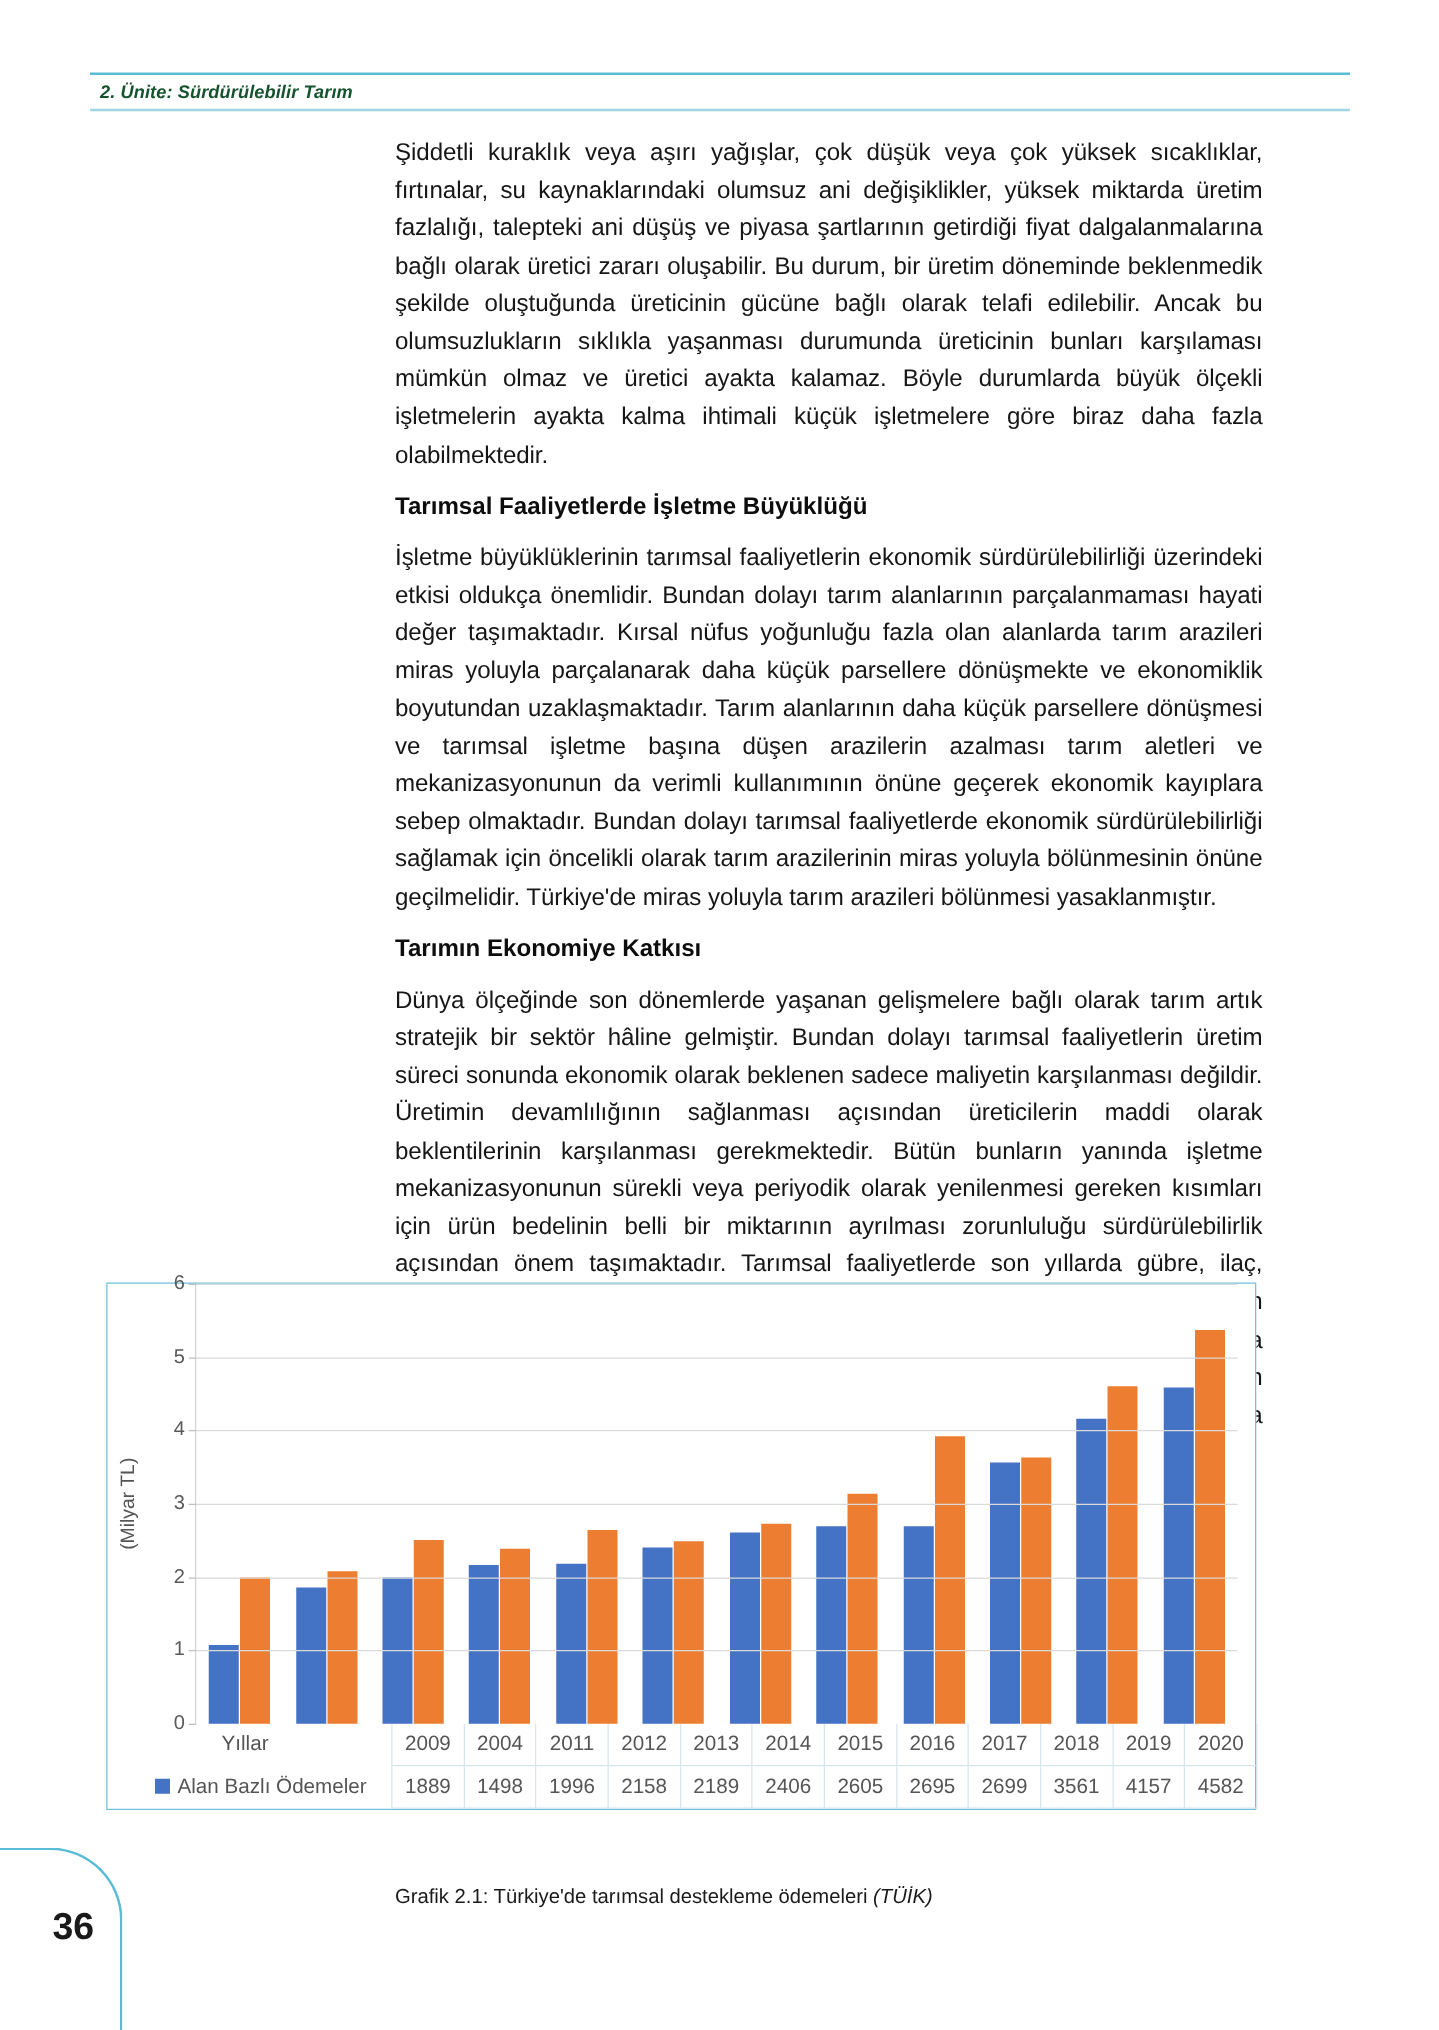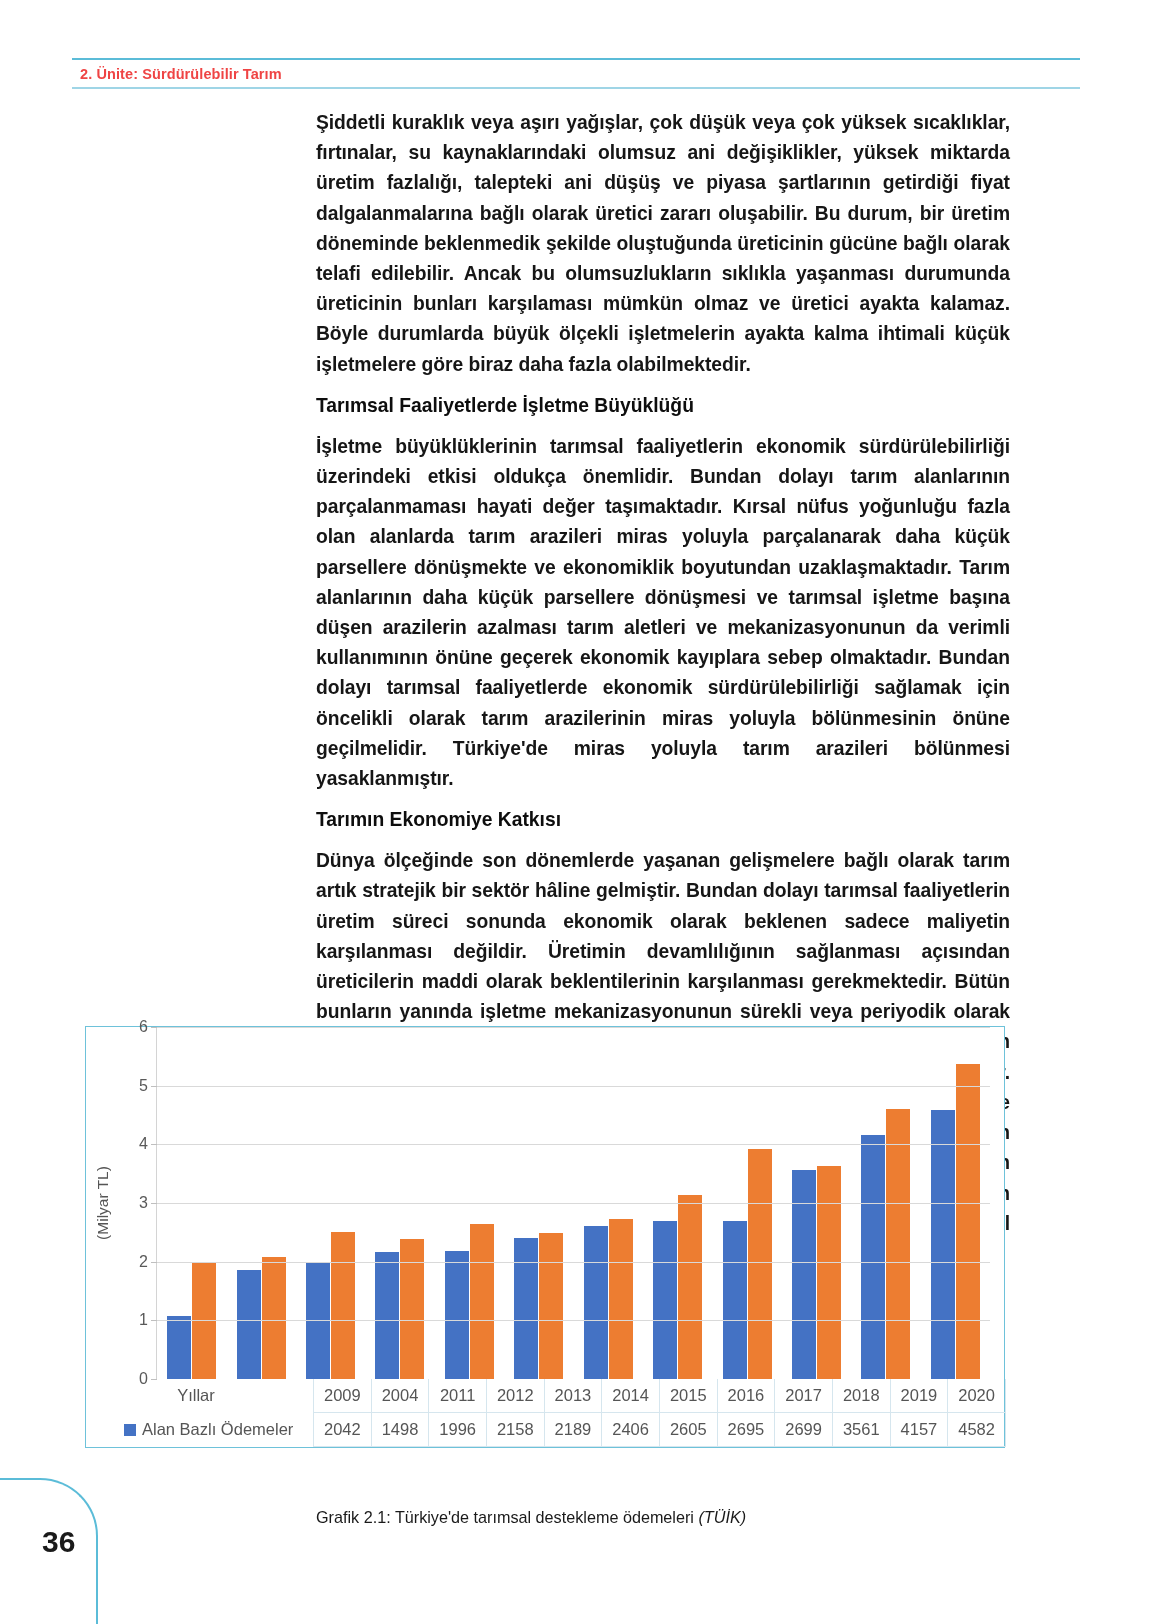--- a/index.html
+++ b/index.html
@@ -24,21 +24,22 @@
     width: 1008px;
   }
   .page-header .rule-top {
     height: 2px;
     background: #5bbcd8;
     width: 100%;
   }
   .page-header .unit-title {
     font-size: 14.5px;
     font-weight: bold;
-    color: #ef4444;
+    font-style: italic;
+    color: #14532d;
     padding: 6px 0 5px 8px;
     letter-spacing: 0.1px;
   }
   .page-header .rule-bottom {
     height: 1.5px;
     background: #9fd5e6;
     width: 100%;
   }
 
   
@@ -49,21 +50,20 @@
     width: 694px;
   }
   p.body-par {
     margin: 0 0 13px 0;
     font-size: 19.3px;
     line-height: 30.2px;
     text-align: justify;
     text-justify: inter-word;
     color: #161616;
     letter-spacing: -0.05px;
-    font-weight: bold;
   }
   h2.sec-head {
     margin: 10px 0 13px 0;
     font-size: 19.3px;
     line-height: 26px;
     font-weight: bold;
     color: #0d0d0d;
   }
 
   
@@ -346,21 +346,21 @@
             <td>2016</td>
             <td>2017</td>
             <td>2018</td>
             <td>2019</td>
             <td>2020</td>
           </tr>
           <tr>
             <td class="rowlabel">
               <span class="rowlabel-inner"><span class="legend-swatch s0" style="background: rgb(68, 114, 196);"></span><span>Alan Bazlı Ödemeler</span></span>
             </td>
-            <td>2042</td>
+            <td>1889</td>
             <td>1498</td>
             <td>1996</td>
             <td>2158</td>
             <td>2189</td>
             <td>2406</td>
             <td>2605</td>
             <td>2695</td>
             <td>2699</td>
             <td>3561</td>
             <td>4157</td>

